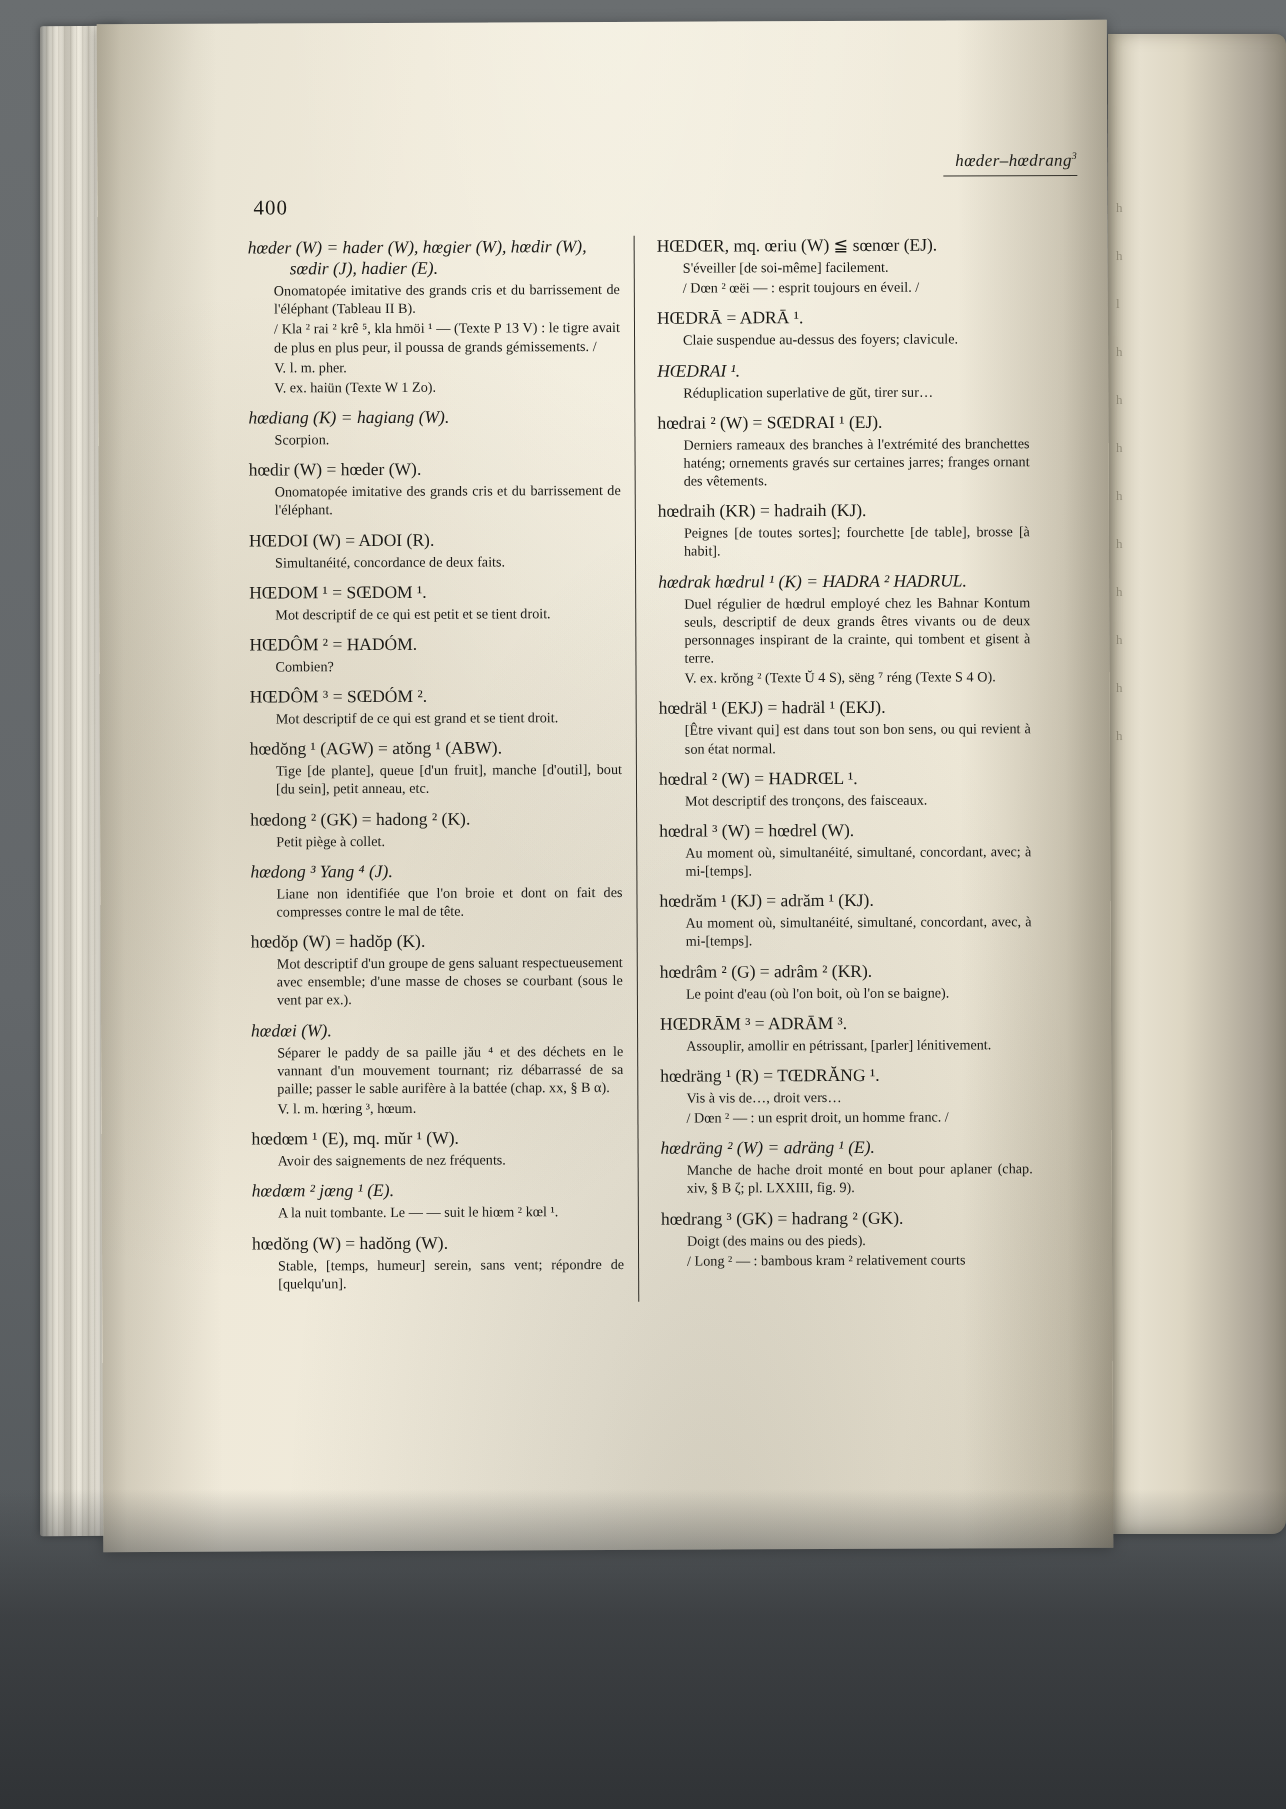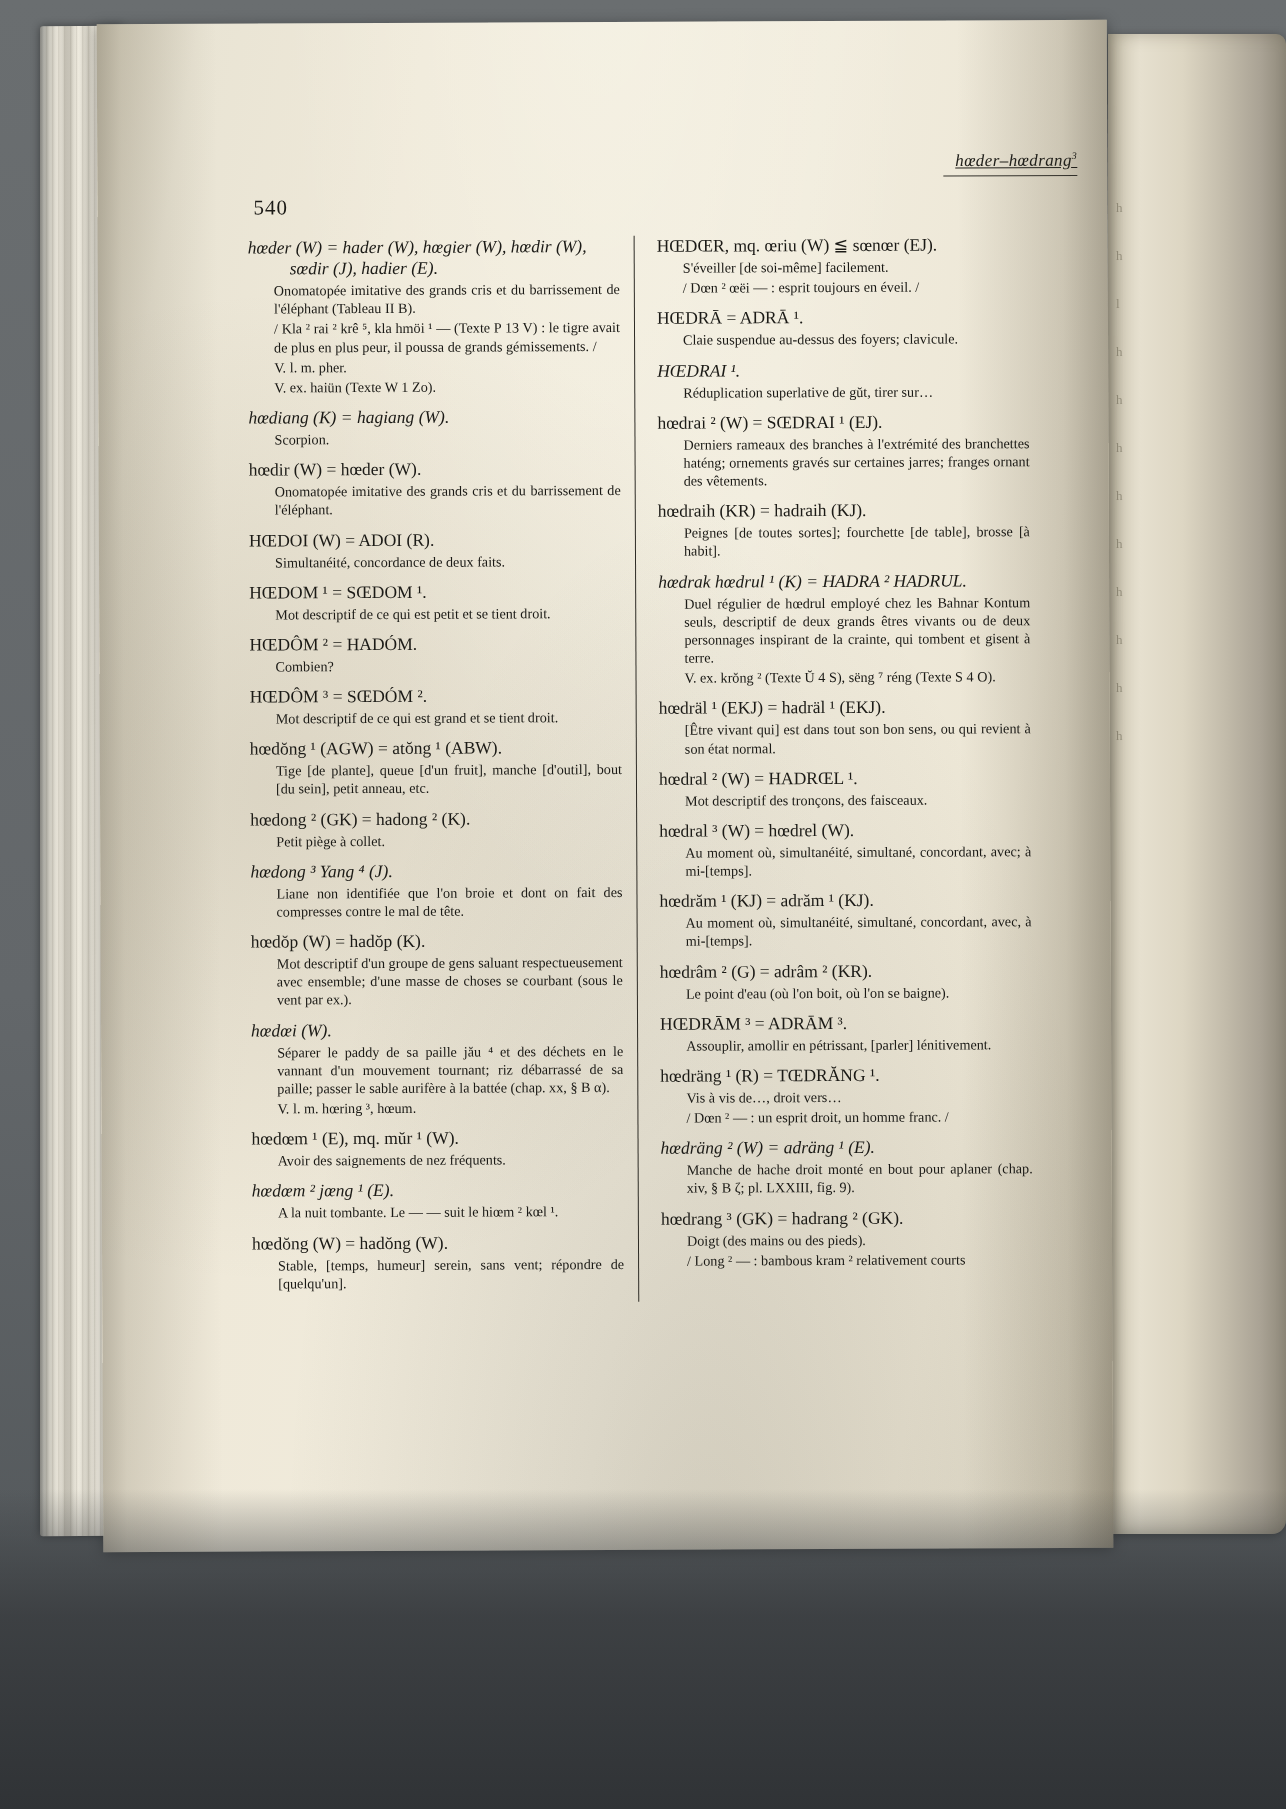--- a/index.html
+++ b/index.html
@@ -125,21 +125,20 @@
     position: absolute;
     right: -30px;
     top: 34px;
     font-style: italic;
     font-size: 17px;
     letter-spacing: .4px;
     color: #21201b;
     border-bottom: 1px solid #33312b;
     padding-bottom: 4px;
     padding-left: 12px;
-    text-decoration: underline;
   }
   .running-head sup { font-size: 10px; }
 
   .folio {
     position: absolute;
     left: 6px;
     top: 76px;
     font-size: 21px;
     letter-spacing: 1px;
   }
@@ -214,21 +213,21 @@
     </div>
 
     <div class="leaf">
       <div class="left-shade"></div>
       <div class="gutter-shade"></div>
 
       <div class="page">
 
         <div class="running-head"><span>hœder–hœdrang</span><sup>3</sup></div>
 
-        <div class="folio">540</div>
+        <div class="folio">400</div>
 
         <div class="columns">
 
           <div class="col left">
 
             <div class="entry">
               <div class="headword hw-it">
                 <span>hœder (W) = hader (W), hœgier (W), hœdir (W),</span>
                 <span class="cont">sœdir (J), hadier (E).</span>
               </div>

